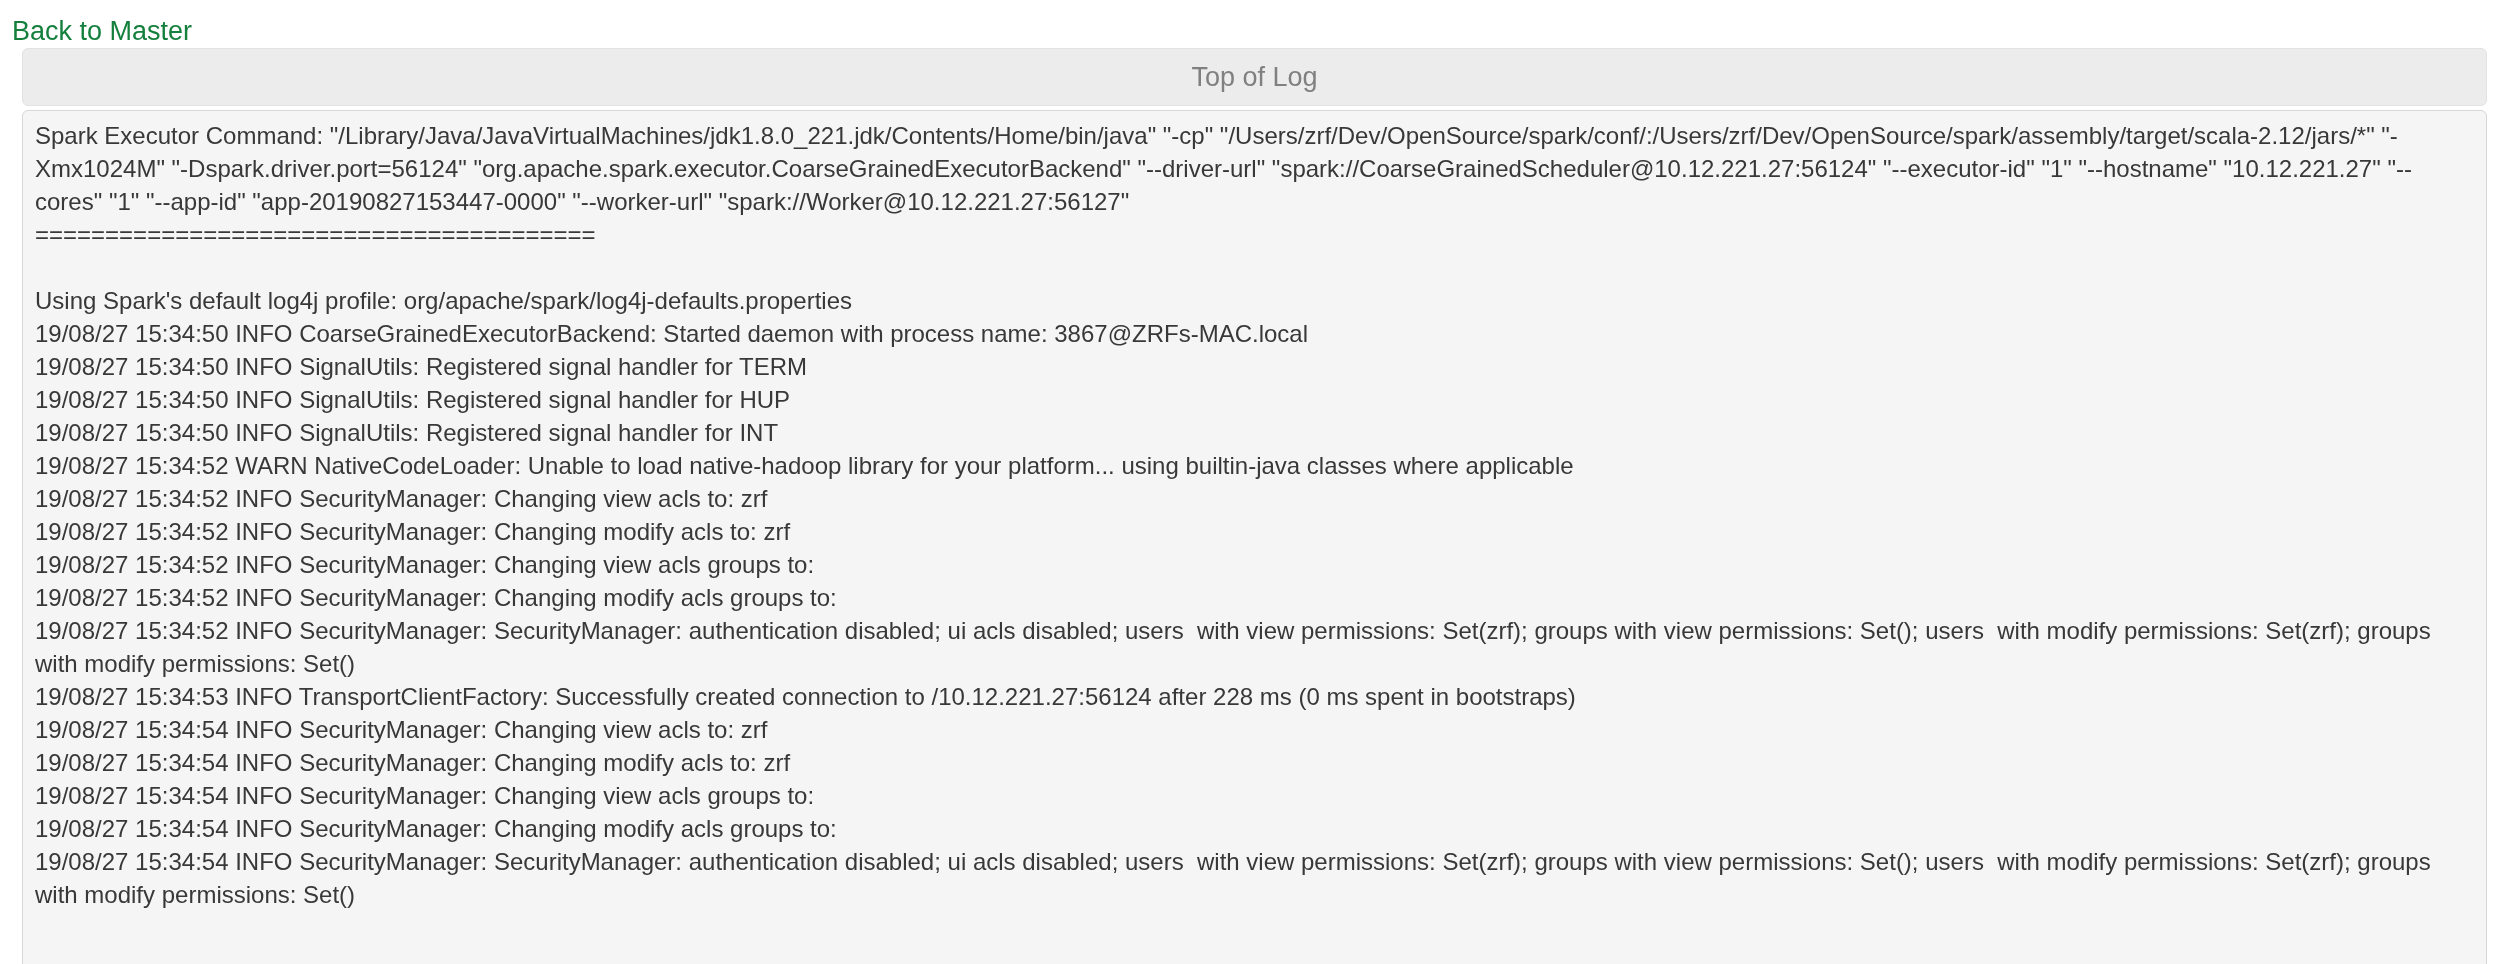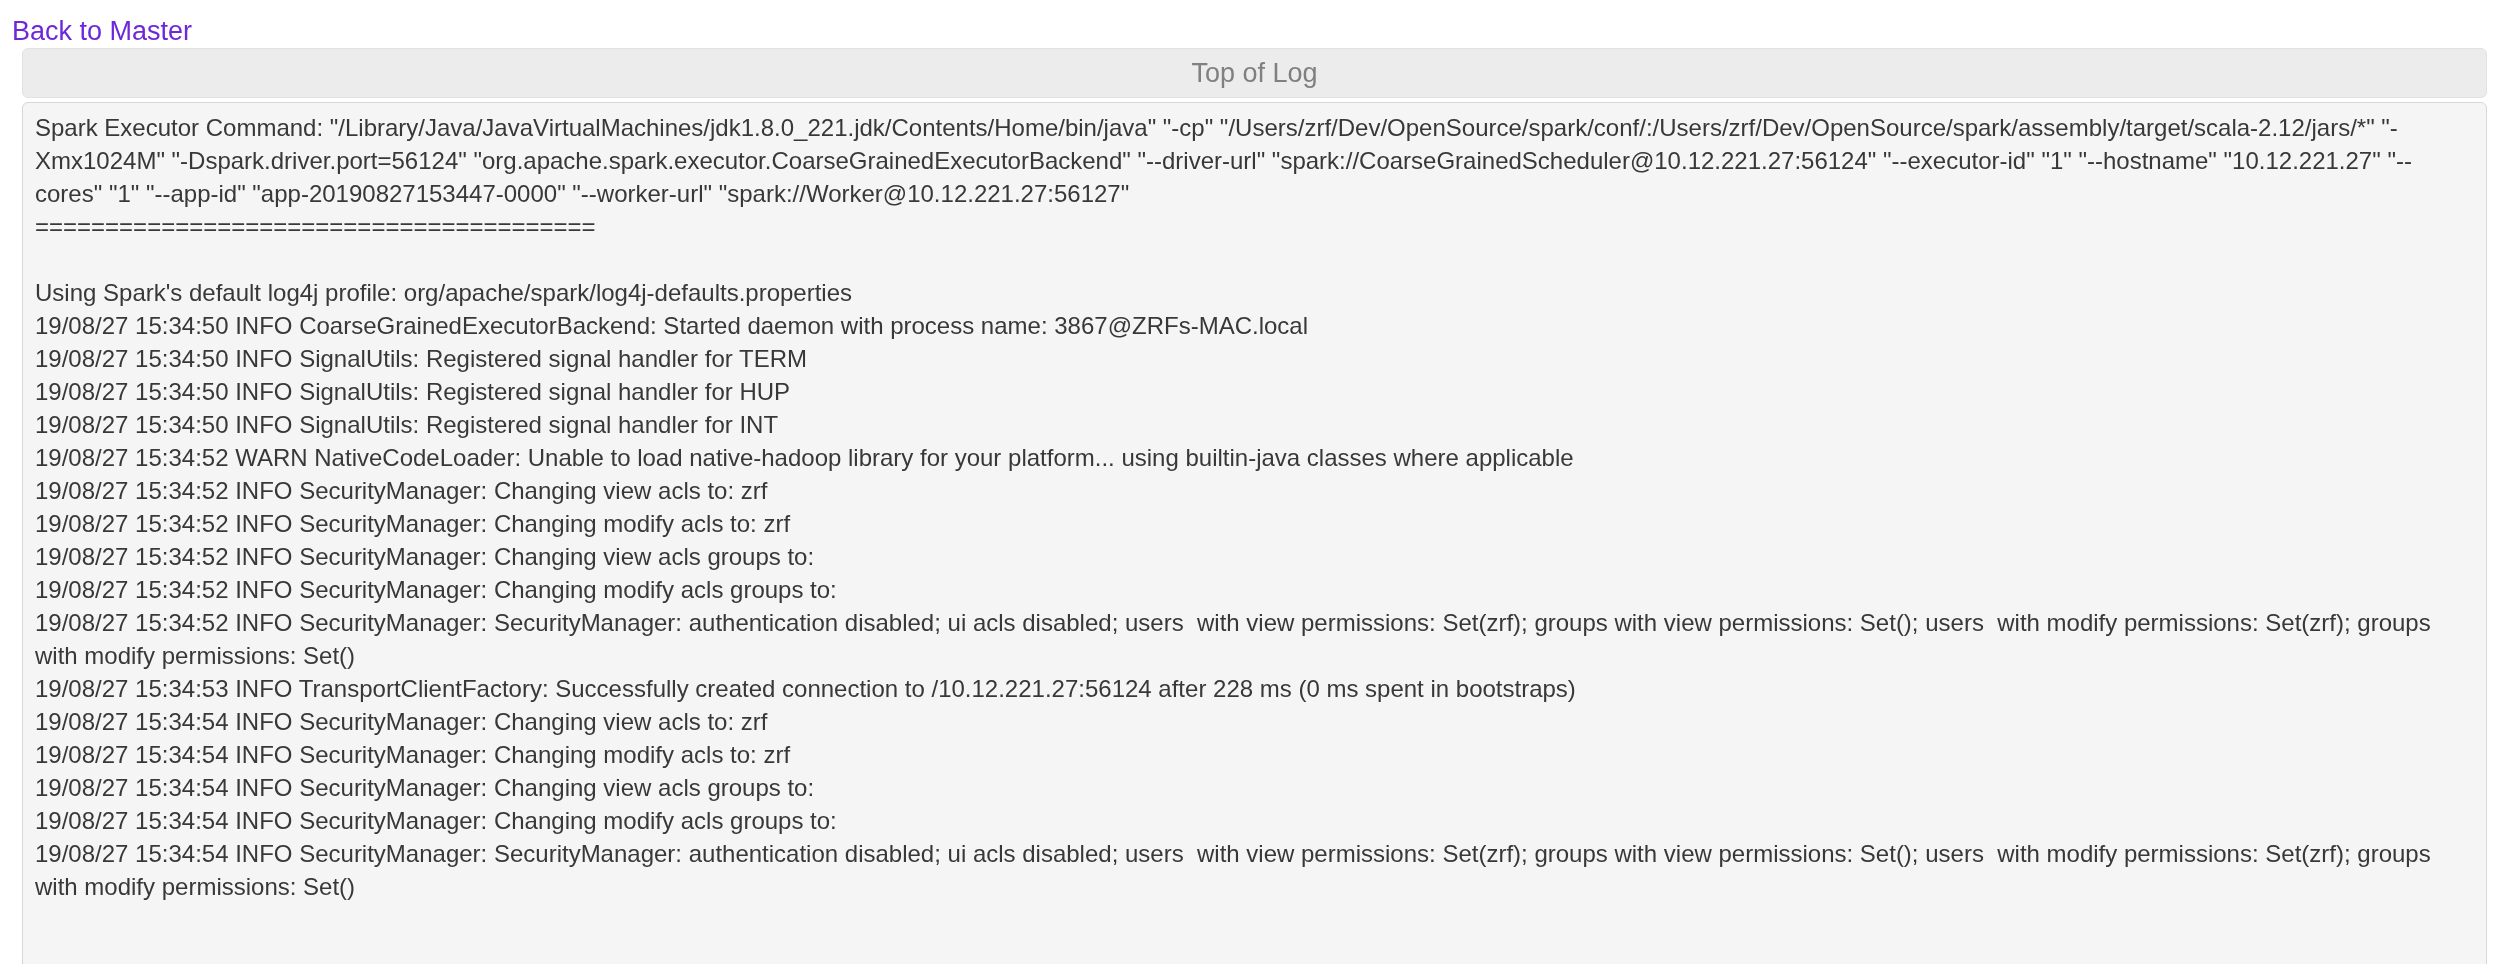--- a/index.html
+++ b/index.html
@@ -16,33 +16,33 @@
   .page {
     width: 2510px;
     height: 964px;
     overflow: hidden;
   }
   .back-link {
     display: inline-block;
     margin: 14px 12px 0 12px;
     font-size: 27px;
     line-height: 34px;
-    color: #6d28d9;
+    color: #15803d;
     text-decoration: none;
     cursor: pointer;
   }
   .byte-info {
     margin: 22px 12px 16px 12px;
     font-size: 27px;
     line-height: 36px;
     color: #2e2e2e;
   }
   .log-header {
     margin: 0 23px 0 22px;
-    height: 50px;
+    height: 58px;
     background: #ececec;
     border: 1px solid #e2e2e2;
     border-radius: 6px;
     display: flex;
     align-items: center;
     justify-content: center;
   }
   .log-header-label {
     font-size: 27px;
     color: #808080;

